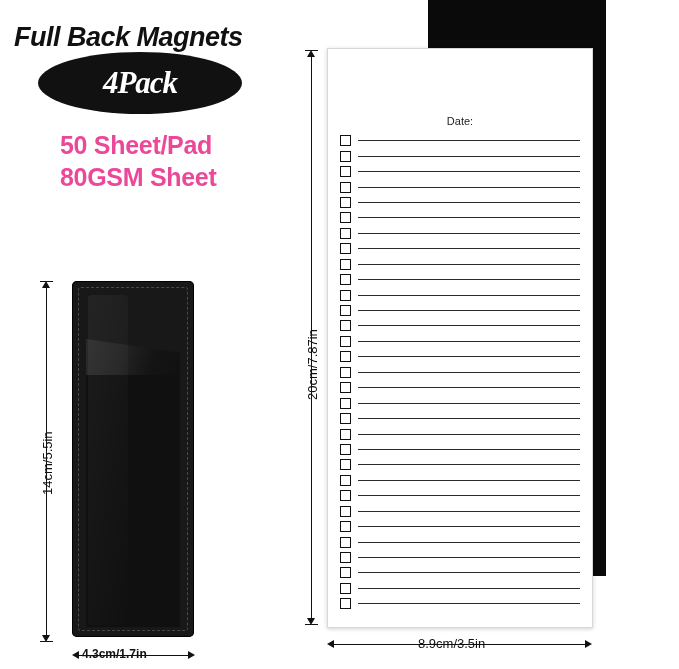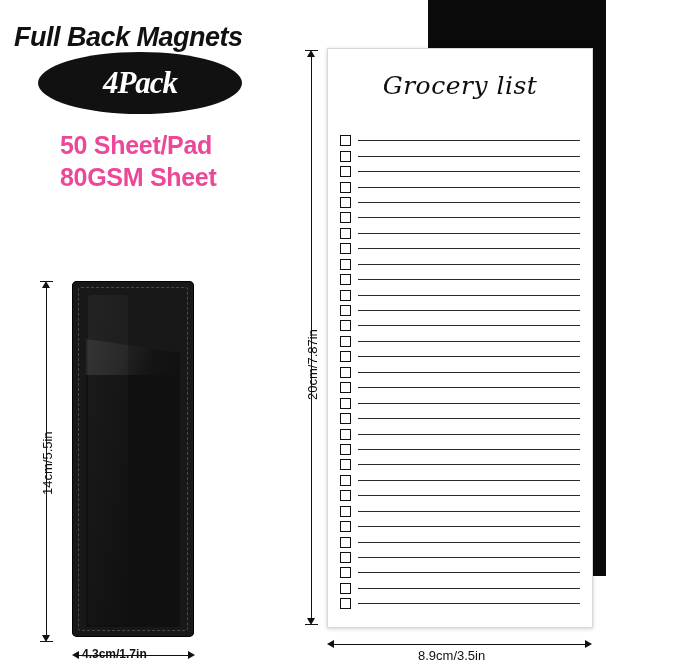--- a/index.html
+++ b/index.html
@@ -269,21 +269,21 @@
 <div class="tick-h" style="left:40px; top:281px; width:13px;"></div>
 <div class="tick-h" style="left:40px; top:641px; width:13px;"></div>
 <div class="dim-label vertical" style="left:40px; top:495px;">14cm/5.5in</div>
 
 <div class="dim-line-h" style="left:78px; top:655px; width:110px;"></div>
 <div class="arrow left" style="left:72px; top:651px;"></div>
 <div class="arrow right" style="left:188px; top:651px;"></div>
 <div class="dim-label" style="left:82px; top:647px; font-size:12px;font-weight:bold;">4.3cm/1.7in</div>
 
 <div class="notepad">
-  <div class="notepad-title">Grocery list</div>
+  <div class="notepad-date">Date:</div>
   <div class="lines-area" id="lines-area">
       <div class="line-row">
         <div class="checkbox"></div>
         <div class="rule"></div>
       </div>
       <div class="line-row">
         <div class="checkbox"></div>
         <div class="rule"></div>
       </div>
       <div class="line-row">
@@ -408,13 +408,13 @@
 <div class="dim-line-v" style="left:311px; top:56px; height:562px;"></div>
 <div class="arrow up" style="left:307px; top:50px;"></div>
 <div class="arrow down" style="left:307px; top:618px;"></div>
 <div class="tick-h" style="left:305px; top:50px; width:13px;"></div>
 <div class="tick-h" style="left:305px; top:624px; width:13px;"></div>
 <div class="dim-label vertical" style="left:305px; top:400px;">20cm/7.87in</div>
 
 <div class="dim-line-h" style="left:333px; top:644px; width:252px;"></div>
 <div class="arrow left" style="left:327px; top:640px;"></div>
 <div class="arrow right" style="left:585px; top:640px;"></div>
-<div class="dim-label" style="left:418px; top:636px;margin-top:12px;">8.9cm/3.5in</div>
+<div class="dim-label" style="left:418px; top:636px;">8.9cm/3.5in</div>
 
 </body></html>

